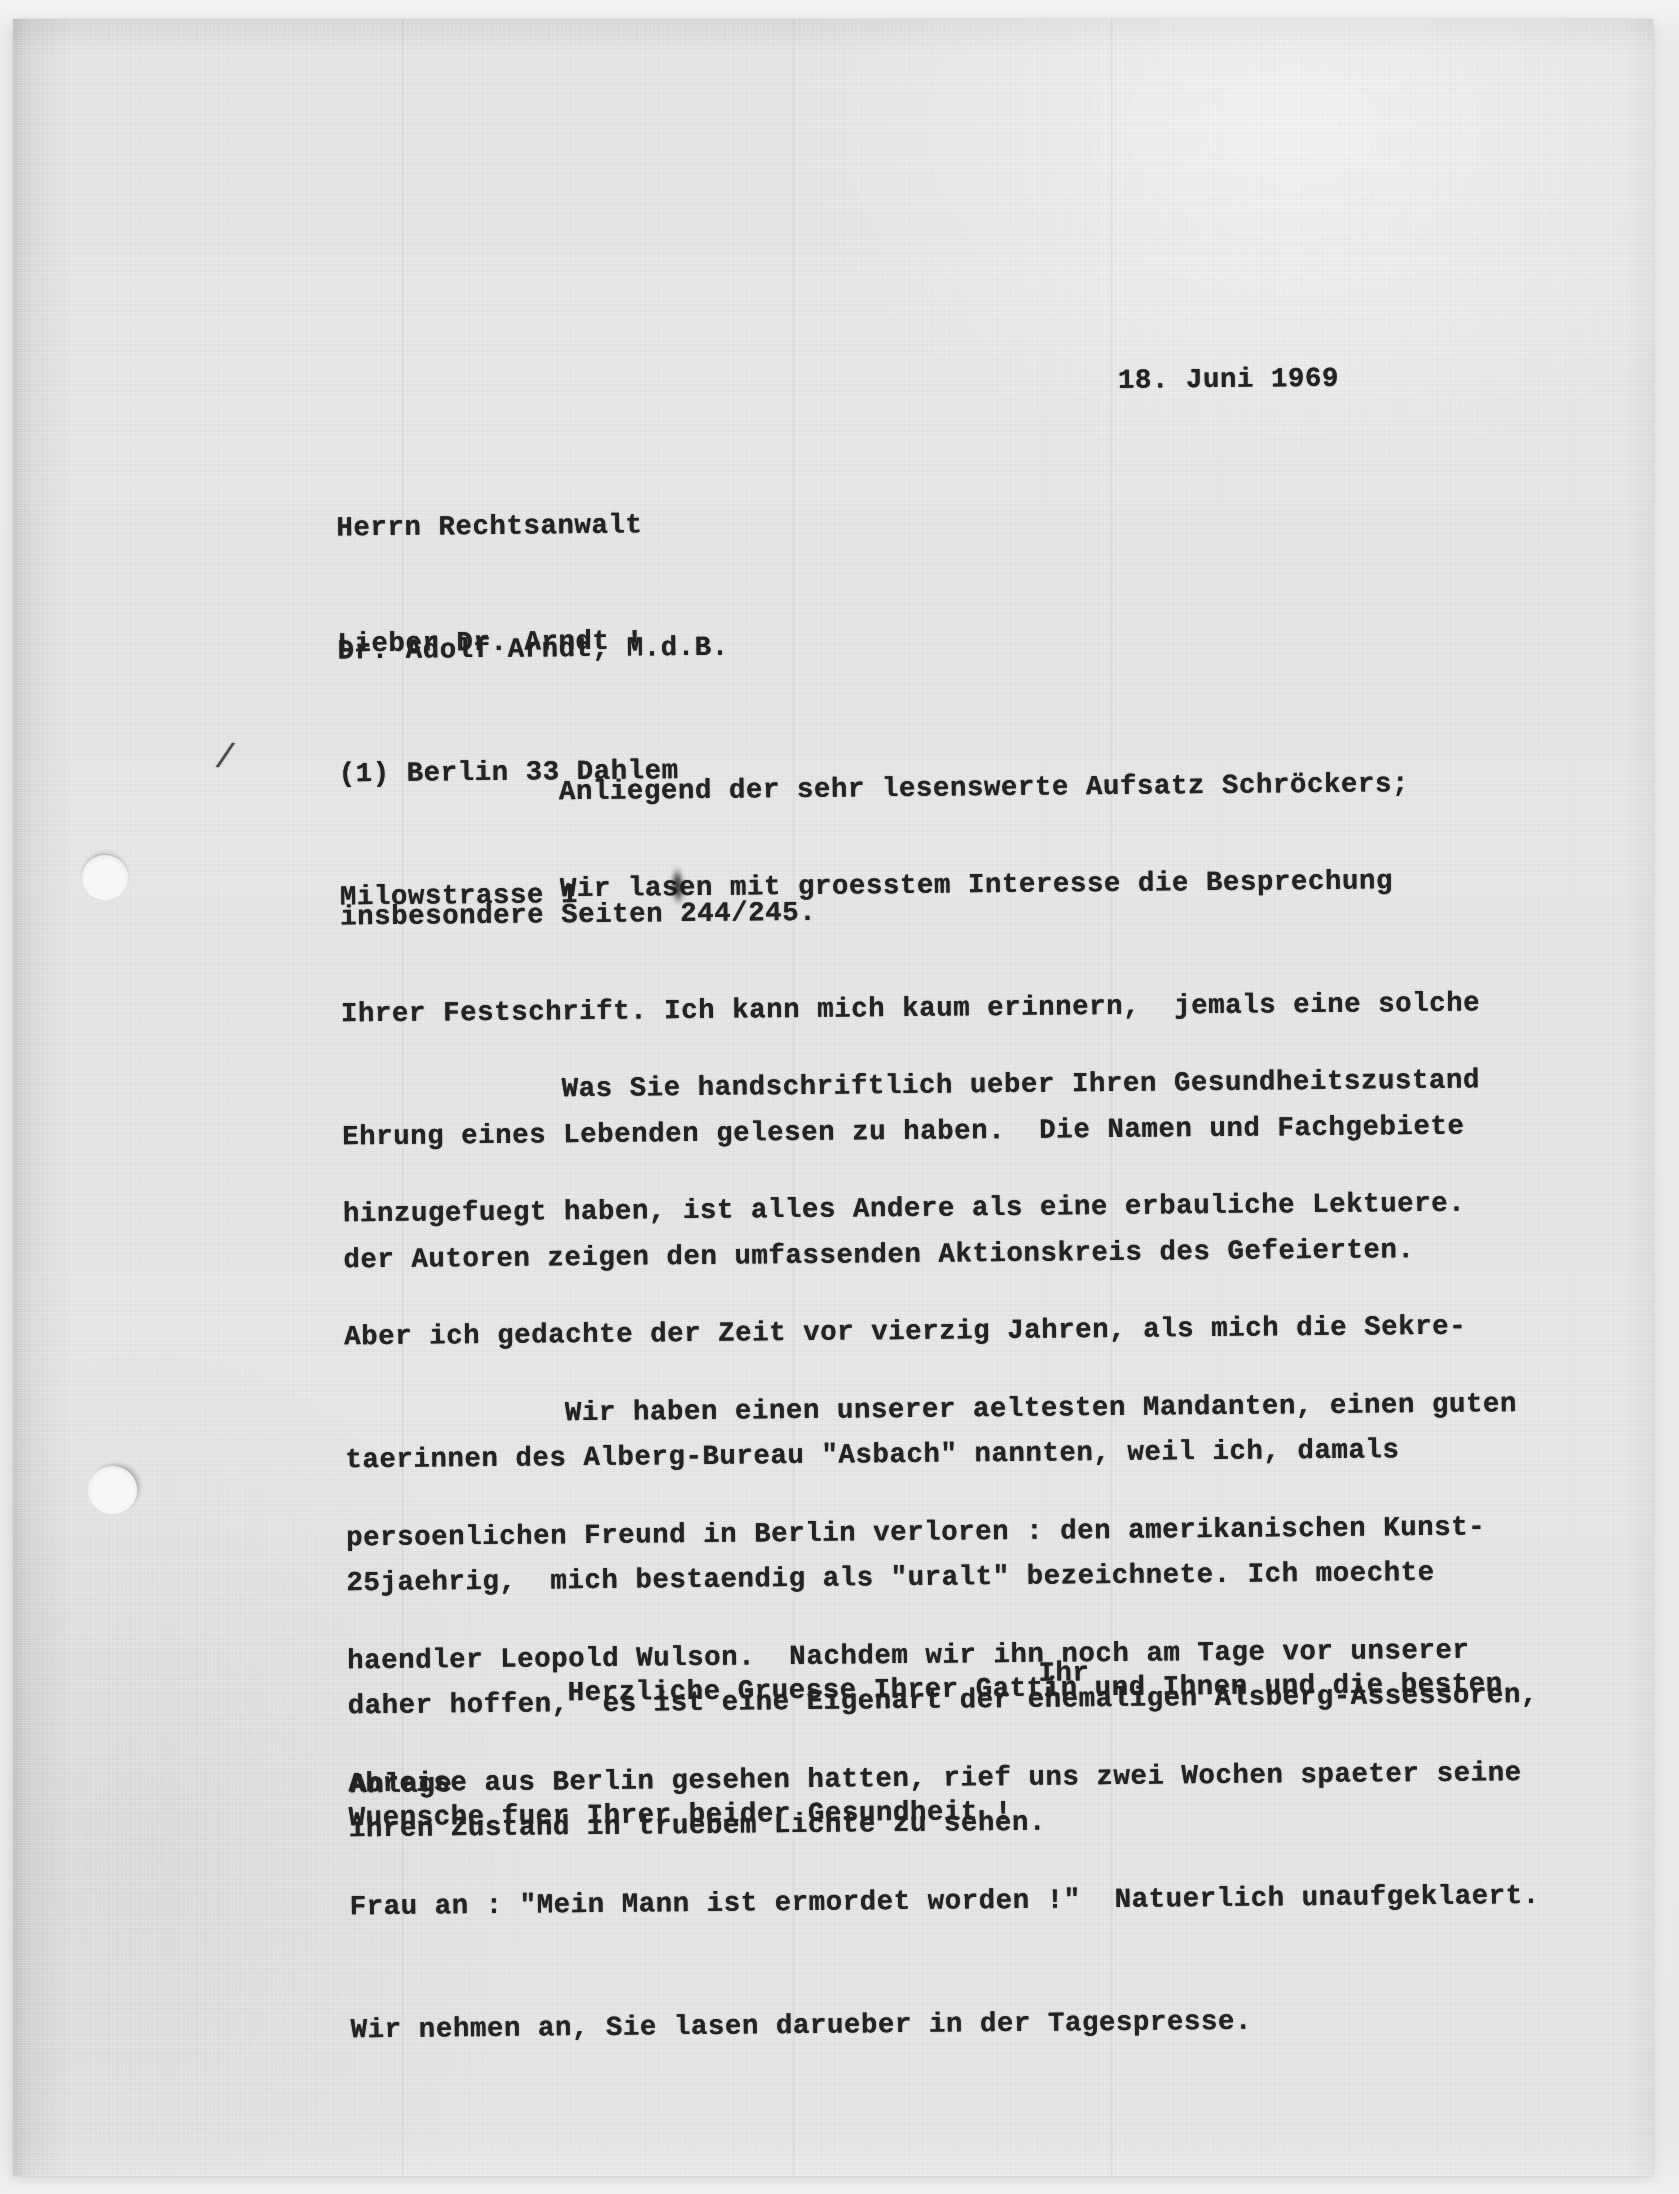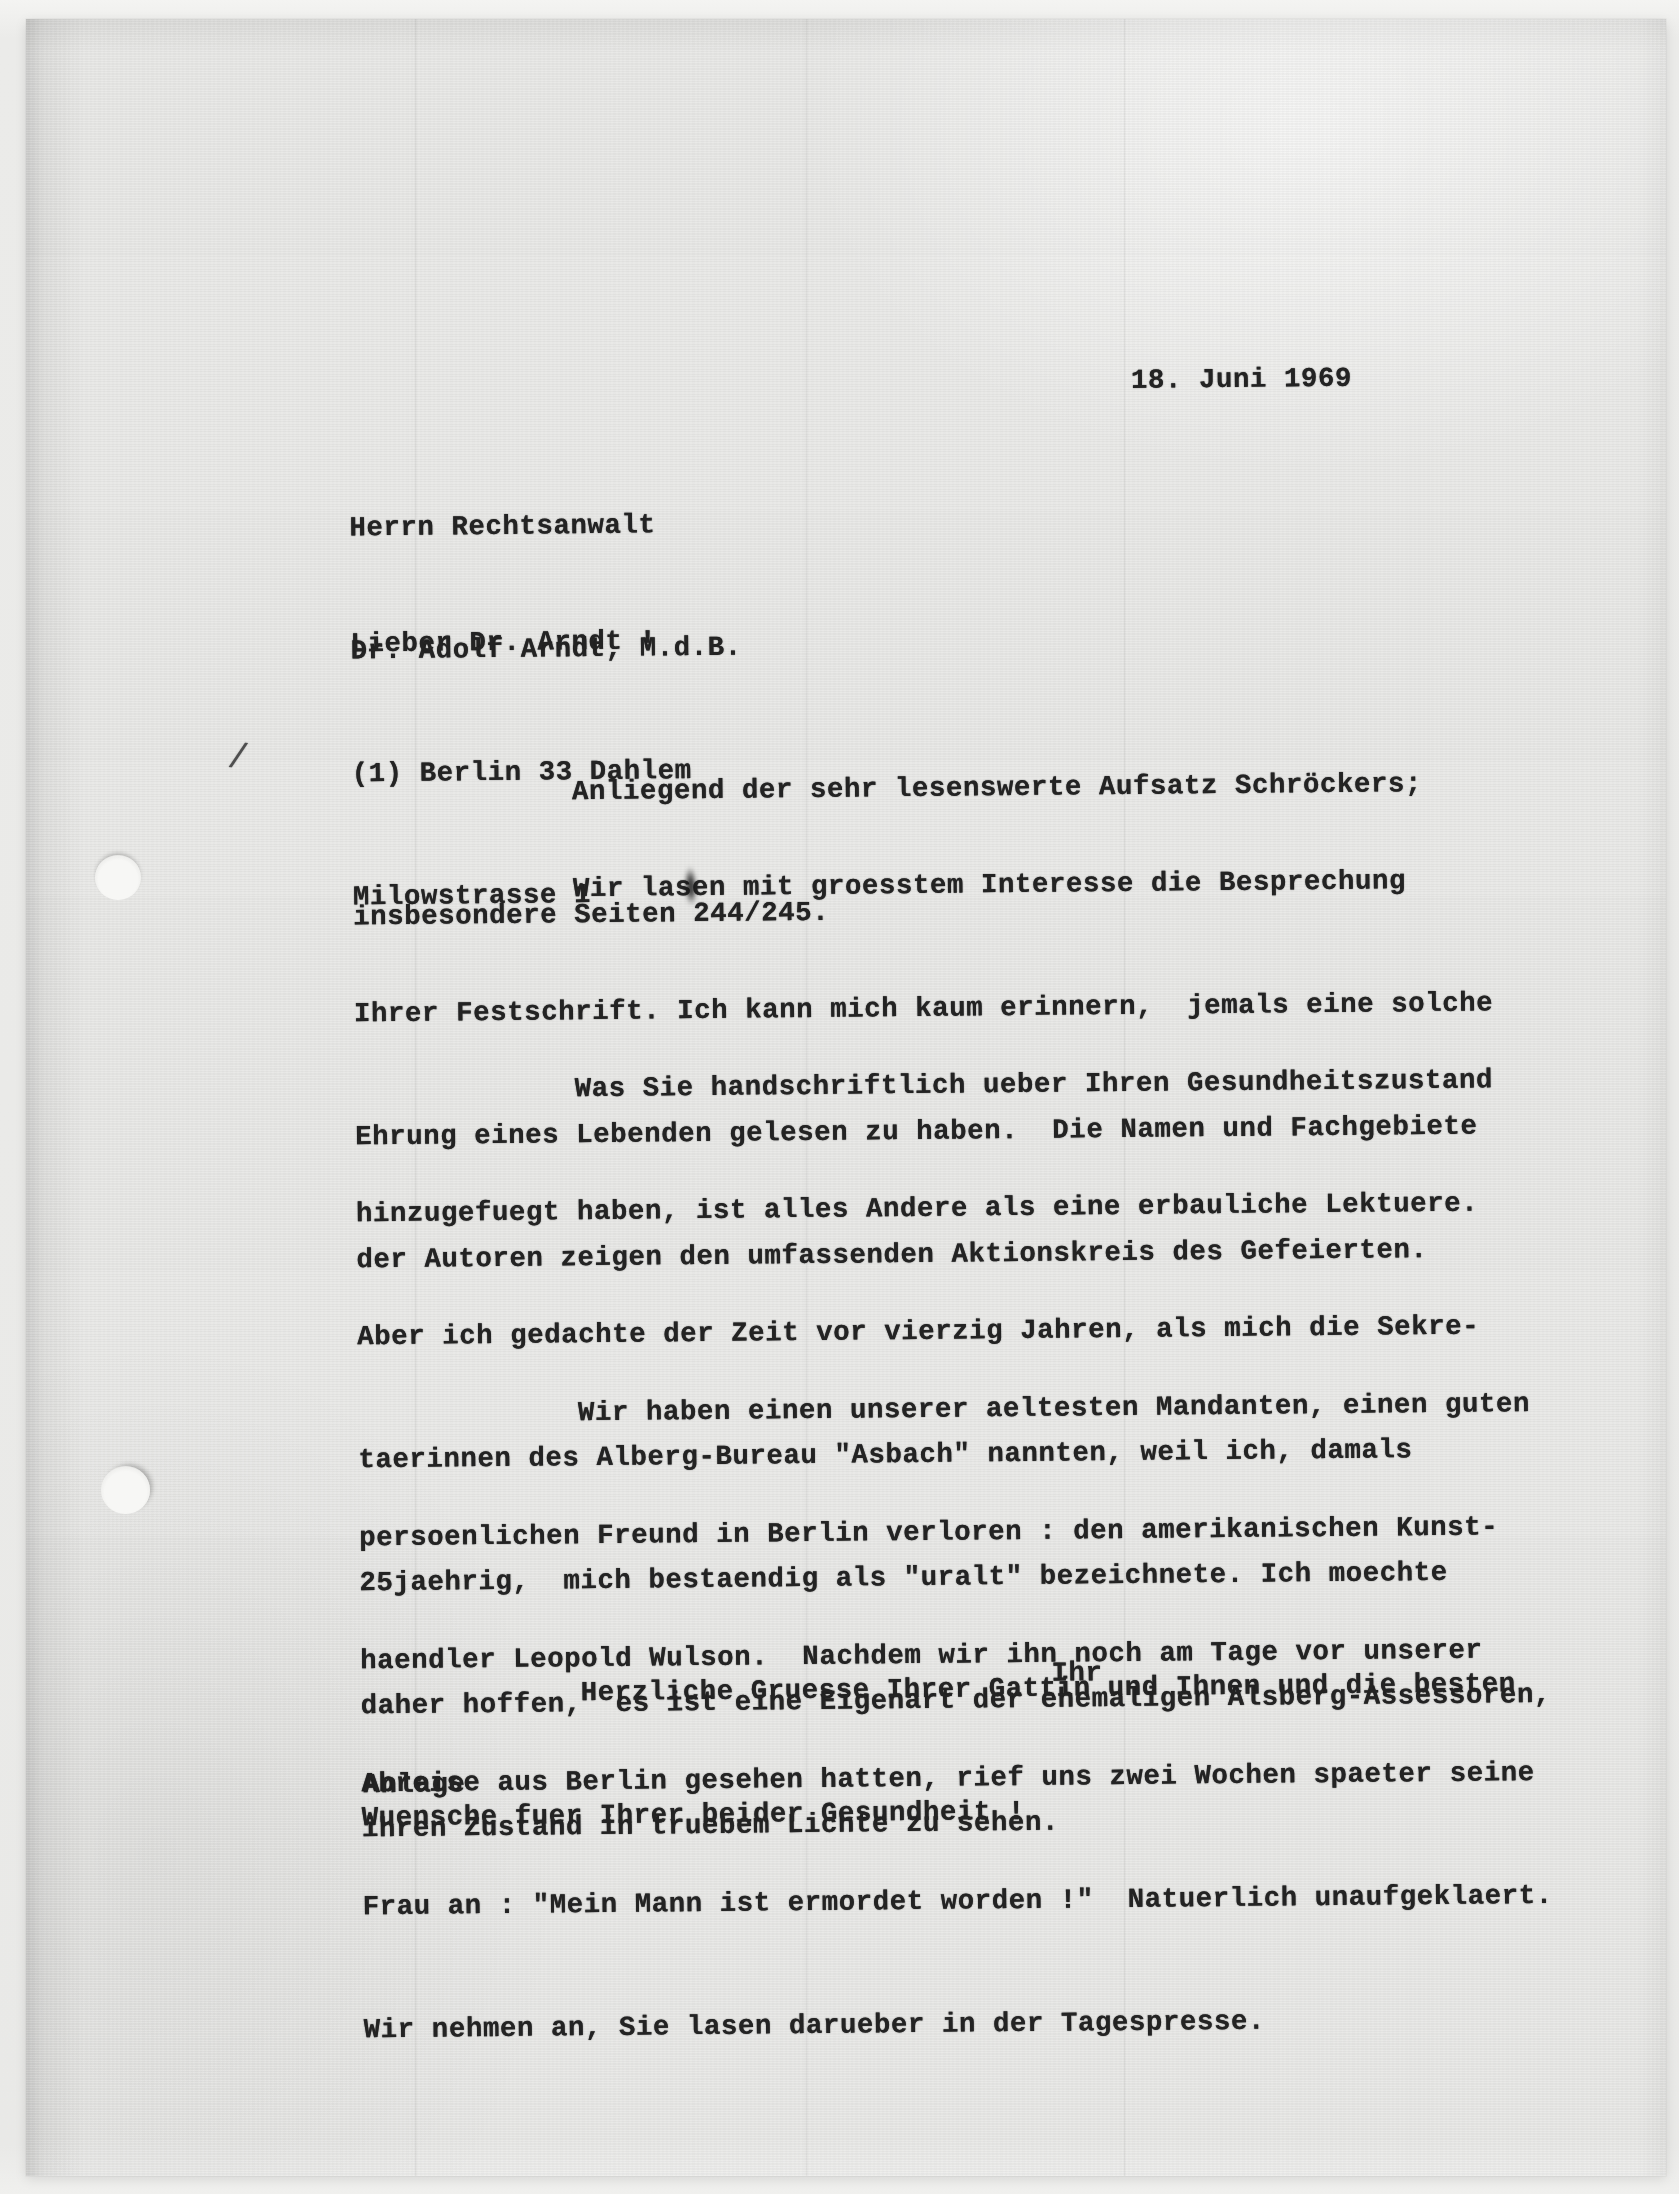--- a/index.html
+++ b/index.html
@@ -11,21 +11,21 @@
     height: 2194px;
     position: relative;
     overflow: hidden;
     background: linear-gradient(180deg, #f4f4f2 0px, #ebebe9 38px, #e9e9e7 2145px, #f0f0ee 2194px);
     font-family: "Liberation Mono", "DejaVu Sans Mono", monospace;
   }
 
   
   .sheet {
     position: absolute;
-    left: 26px;
+    left: 13px;
     top: 19px;
     width: 1640px;
     height: 2157px;
     background:
       radial-gradient(813px 563px at 78% 5%, rgba(255,255,255,0.55), transparent 62%),
       radial-gradient(688px 876px at 8% 85%, rgba(0,0,0,0.045), transparent 60%),
       linear-gradient(90deg, rgba(0,0,0,0.12) 0px, rgba(0,0,0,0.05) 16.3px, rgba(0,0,0,0.0) 59px),
       linear-gradient(180deg, rgba(0,0,0,0.06) 0px, rgba(0,0,0,0.0) 34px),
       linear-gradient(270deg, rgba(0,0,0,0.04) 0px, rgba(0,0,0,0.0) 28px),
       linear-gradient(0deg, rgba(255,255,255,0.25) 0px, rgba(0,0,0,0.0) 38px),

